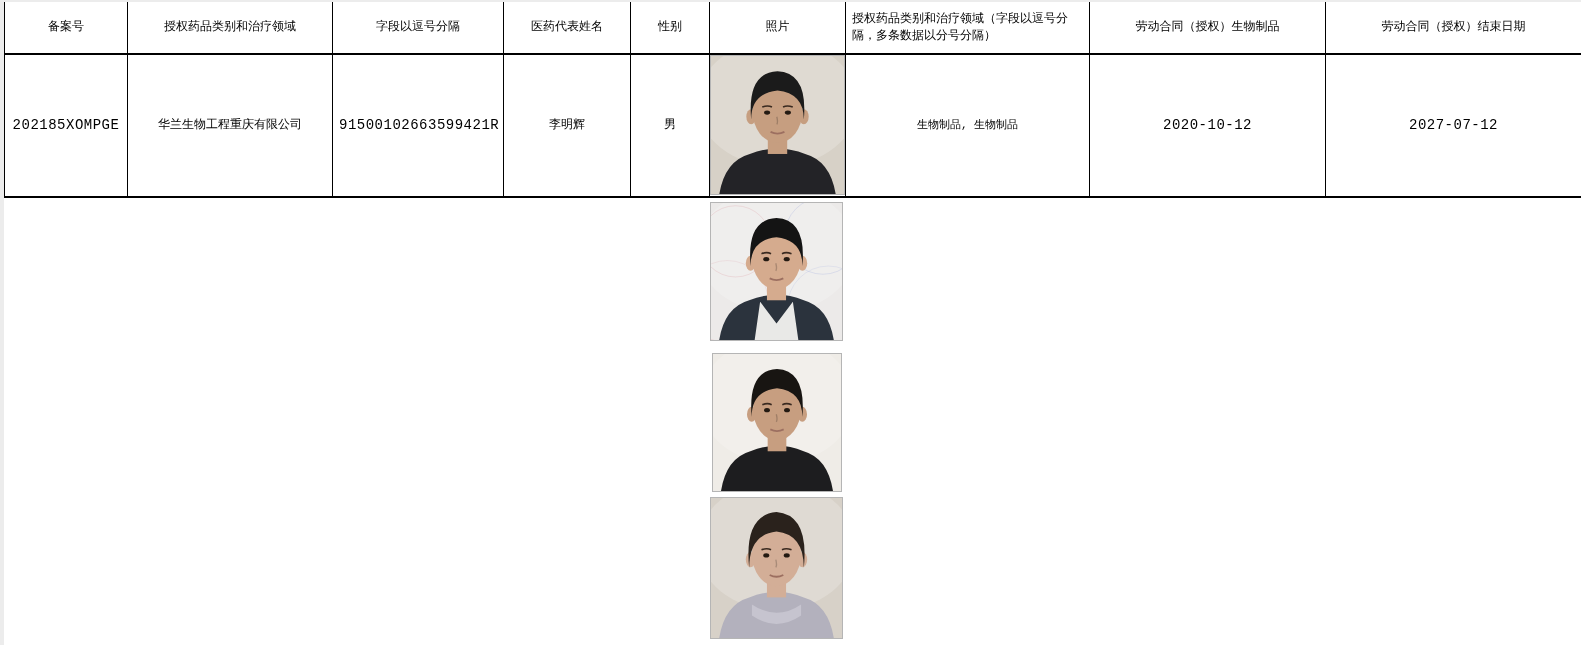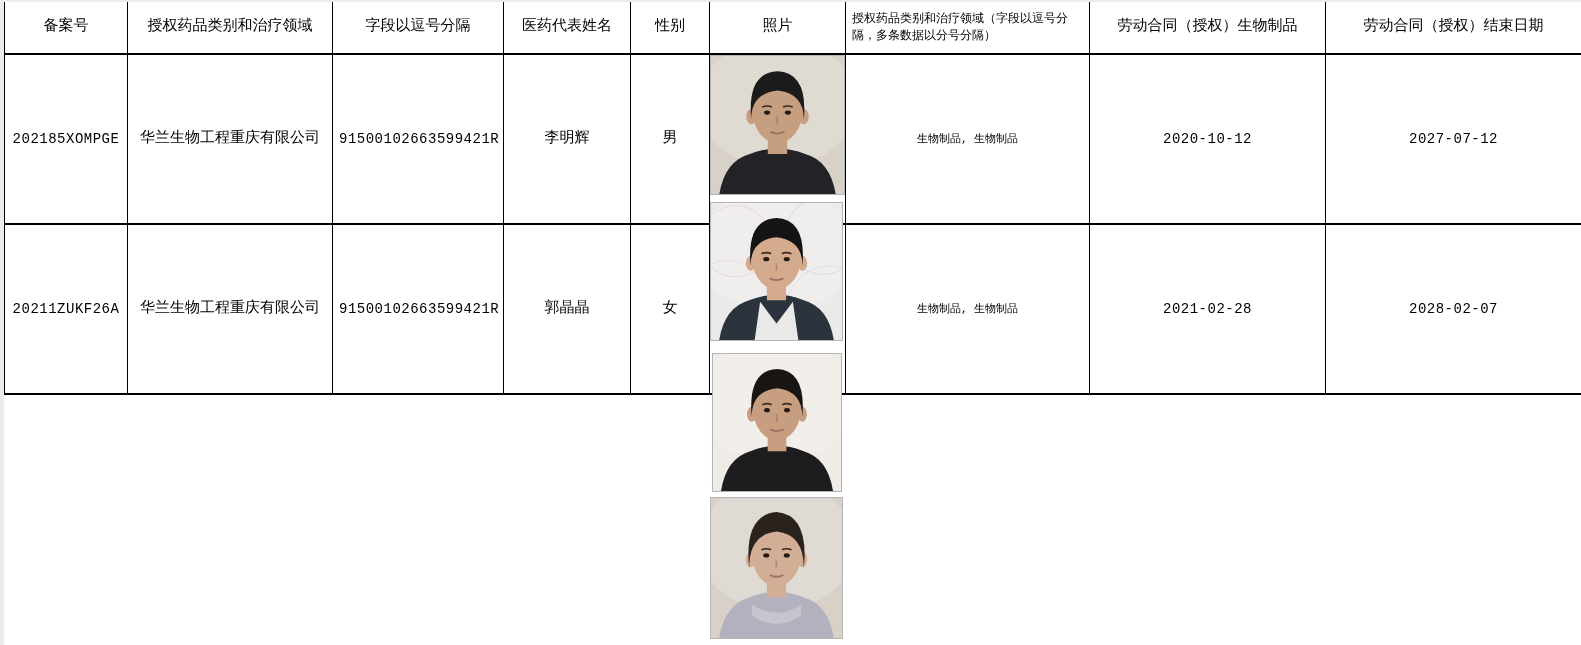--- a/index.html
+++ b/index.html
@@ -10,25 +10,25 @@
   .gutter-left{position:absolute;left:0;top:0;width:4px;height:645px;background:#ececec;}
   .gutter-top{position:absolute;left:0;top:0;width:1581px;height:2px;background:#ececec;}
   table.data-table{
     position:absolute;left:4px;top:2px;width:1577px;
     border-collapse:collapse;table-layout:fixed;
   }
   th,td{
     border-left:1px solid #000;border-right:1px solid #000;
     border-top:2px solid #000;border-bottom:2px solid #000;
     padding:2px 6px;text-align:center;vertical-align:middle;
-    font-weight:normal;font-size:15px;line-height:1.35;
+    font-weight:normal;font-size:12px;line-height:1.35;
     overflow:hidden;background:#fff;
   }
   thead th{border-top:none;height:47px;}
-  tbody tr{height:170px;}
+  tbody tr{height:143px;}
   th.col-categories{text-align:left;font-size:12px;padding:2px 6px;}
   td.cell-record-no, td.cell-credit-code, td.cell-start-date, td.cell-end-date{font-size:14px;letter-spacing:0.5px;}
   td.cell-categories{font-size:11px;}
   .photo{
     position:absolute;z-index:5;border:1px solid rgba(0,0,0,0.18);
     box-sizing:border-box;background:#ddd;
   }
   .photo svg{display:block;}
 </style>
 </head>
@@ -67,31 +67,20 @@
         <tr>
           <td class="cell-record-no">202185XOMPGE</td>
           <td class="cell-holder-name">华兰生物工程重庆有限公司</td>
           <td class="cell-credit-code">91500102663599421R</td>
           <td class="cell-rep-name">李明辉</td>
           <td class="cell-gender">男</td>
           <td class="cell-photo"></td>
           <td class="cell-categories">生物制品, 生物制品</td>
           <td class="cell-start-date">2020-10-12</td>
           <td class="cell-end-date">2027-07-12</td>
-        </tr>
-        <tr>
-          <td class="cell-record-no">20211ZUKF26A</td>
-          <td class="cell-holder-name">华兰生物工程重庆有限公司</td>
-          <td class="cell-credit-code">91500102663599421R</td>
-          <td class="cell-rep-name">郭晶晶</td>
-          <td class="cell-gender">女</td>
-          <td class="cell-photo"></td>
-          <td class="cell-categories">生物制品, 生物制品</td>
-          <td class="cell-start-date">2021-02-28</td>
-          <td class="cell-end-date">2028-02-07</td>
         </tr>
       </tbody>
   </table>
 <div class="photo" style="left: 710px; top: 55px; width: 135px; height: 140px;">
       <svg viewBox="0 0 96 100" width="100%" height="100%" preserveAspectRatio="none">
         <rect width="96" height="100" fill="#d7d1c7"></rect>
         <ellipse cx="48" cy="34" rx="58" ry="46" fill="rgba(255,255,255,0.20)"></ellipse>
         <path d="M6,100 Q10,76 28,71 Q38,67 48,67 Q58,67 68,71 Q86,76 90,100 Z" fill="#232327"></path>
         <rect x="41" y="53" width="14" height="18" fill="#c69e80"></rect>
         <ellipse cx="29" cy="44" rx="3.5" ry="5.5" fill="#c69e80"></ellipse>

